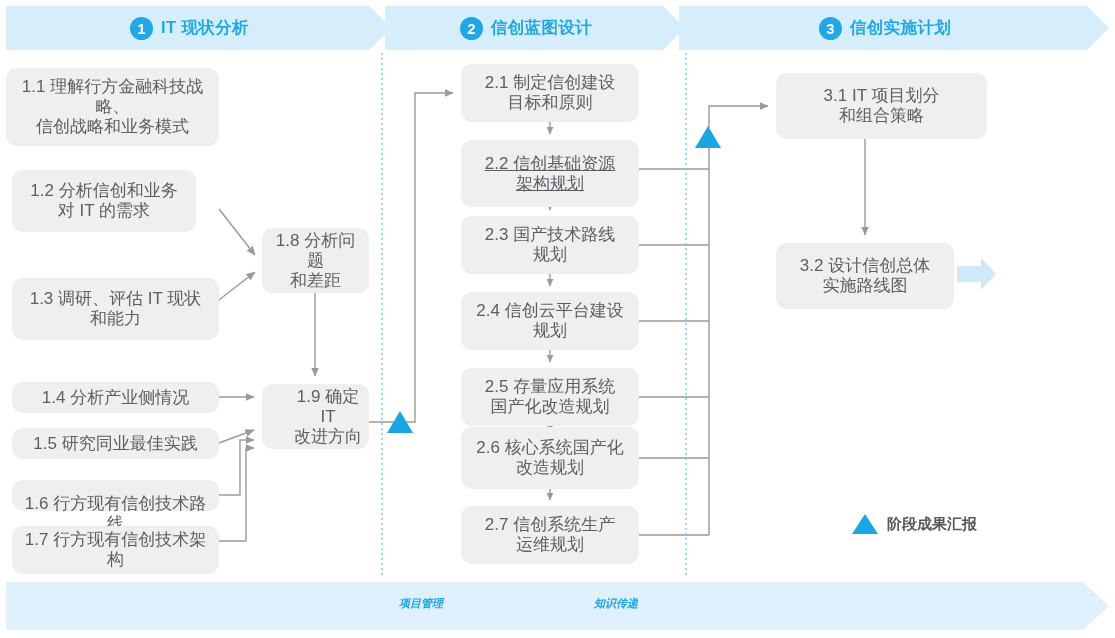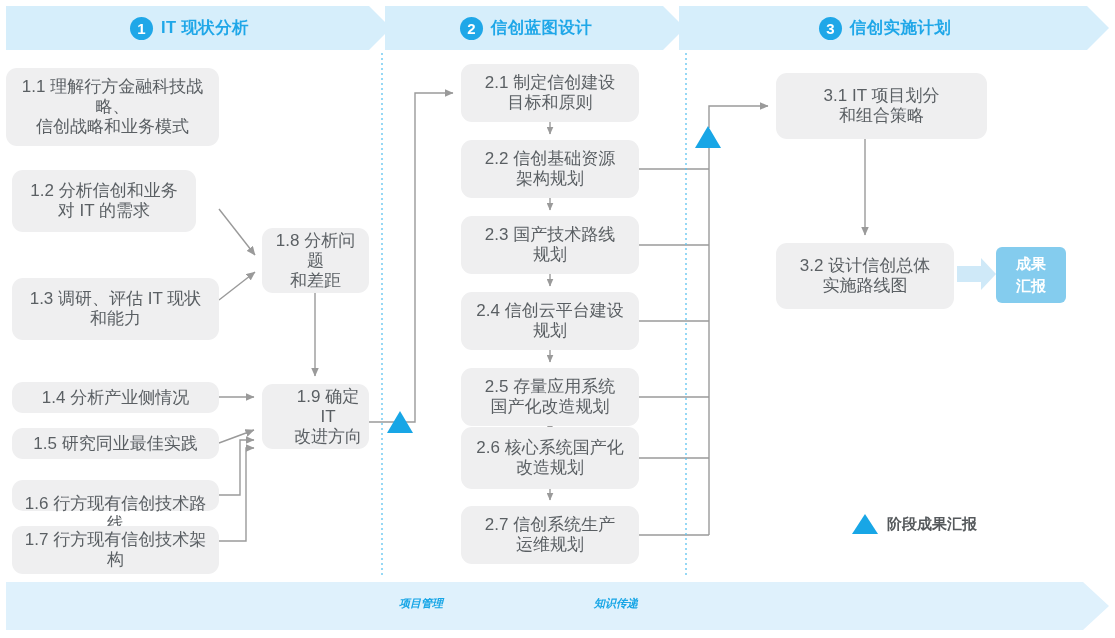--- a/index.html
+++ b/index.html
@@ -181,21 +181,21 @@
 和差距</div>
       </div>
       <div class="box" style="left: 262px; top: 384px; width: 107px; height: 65px; padding-left: 32px;">
         <div style="white-space: pre-line;">1.9 确定 IT
 改进方向</div>
       </div>
       <div class="box" style="left: 461px; top: 64px; width: 178px; height: 58px;">
         <div style="white-space: pre-line;">2.1 制定信创建设
 目标和原则</div>
       </div>
-      <div class="box" style="left: 461px; top: 140px; width: 178px; height: 58px;">
+      <div class="box" style="left: 461px; top: 140px; width: 178px; height: 67px; text-decoration: underline;">
         <div style="white-space: pre-line;">2.2 信创基础资源
 架构规划</div>
       </div>
       <div class="box" style="left: 461px; top: 216px; width: 178px; height: 58px;">
         <div style="white-space: pre-line;">2.3 国产技术路线
 规划</div>
       </div>
       <div class="box" style="left: 461px; top: 292px; width: 178px; height: 58px;">
         <div style="white-space: pre-line;">2.4 信创云平台建设
 规划</div>
@@ -215,24 +215,20 @@
       <div class="box" style="left: 776px; top: 73px; width: 211px; height: 66px;">
         <div style="white-space: pre-line;">3.1 IT 项目划分
 和组合策略</div>
       </div>
       <div class="box" style="left: 776px; top: 243px; width: 178px; height: 66px;">
         <div style="white-space: pre-line;">3.2 设计信创总体
 实施路线图</div>
       </div>
     </div>
 
-  <div class="result-badge" id="badge">
-      <div style="white-space: pre-line;">成果
-汇报</div>
-    </div>
 
   <div class="legend">
     <div class="legend-tri"></div>
     <div class="legend-text">阶段成果汇报</div>
   </div>
 
   <div class="bottom-band"></div>
   <div class="bottom-label" id="bl0" style="left: 399px;">项目管理</div>
   <div class="bottom-label" id="bl1" style="left: 594px;">知识传递</div>
 

